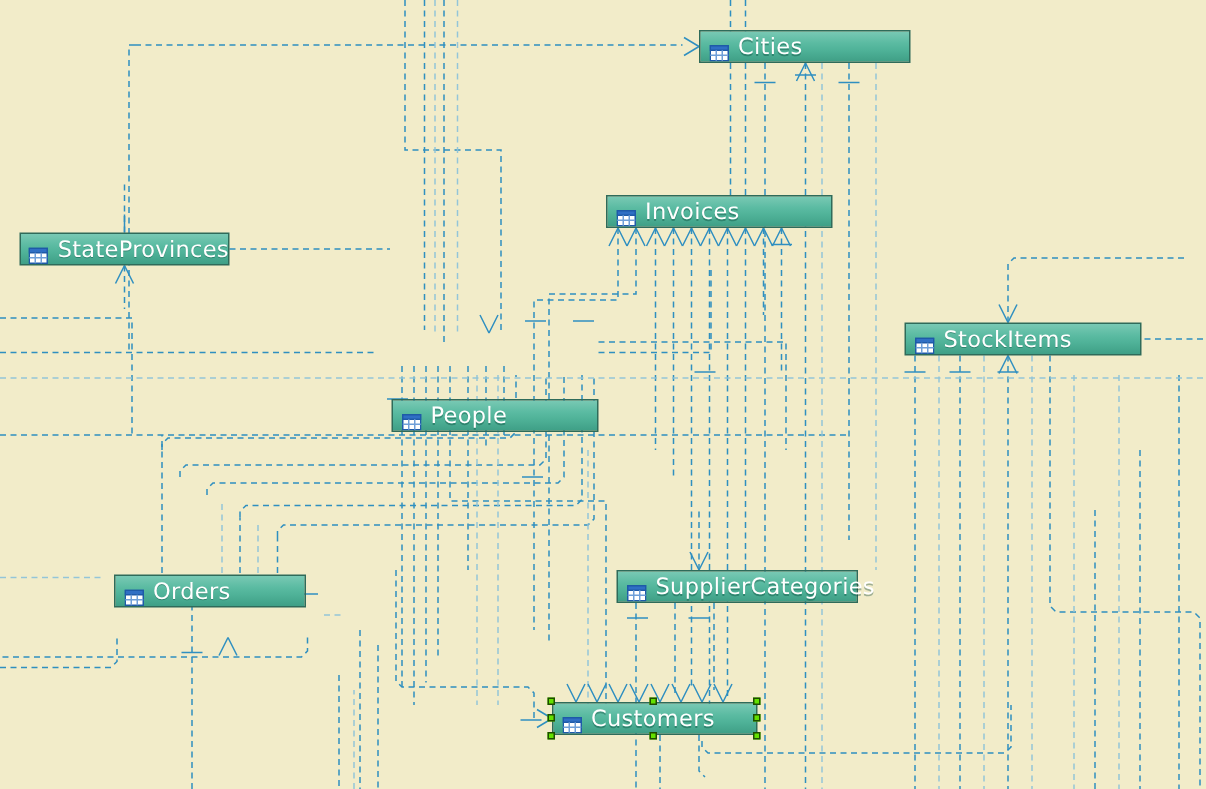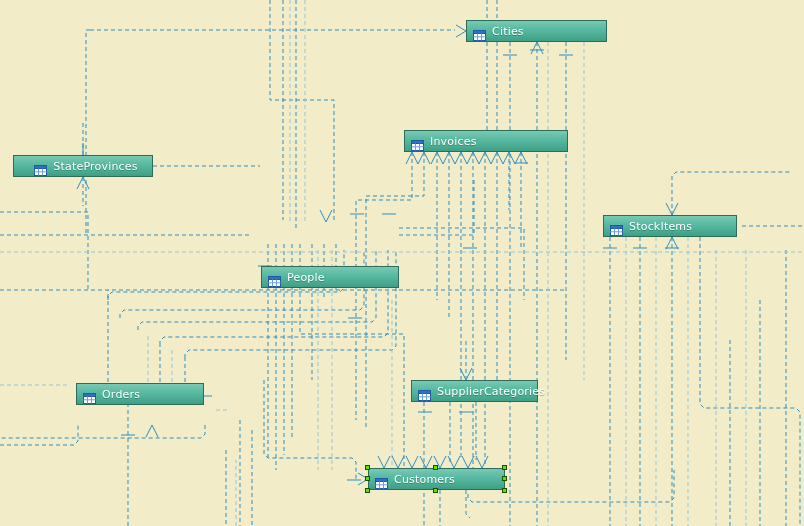--- a/index.html
+++ b/index.html
@@ -23,21 +23,21 @@
     display:flex;align-items:center;
     padding-left:6px;
     box-shadow:0 0 0 0 rgba(0,0,0,0);
   }
   .tbl .ticon{
     width:13px;height:11px;margin-right:6px;flex:0 0 auto;
     position:relative;display:block;
   }
   .tbl .tlabel{
     color:#ffffff;
-    font-size:11px;
+    font-size:15px;
     font-family:"DejaVu Sans", sans-serif;
     letter-spacing:.2px;
     white-space:nowrap;
     text-shadow:0 1px 0 rgba(0,60,45,.35);
   }
   .handle{
     position:absolute;width:5px;height:5px;
     background:#63e000;border:1px solid #1d4d00;
     box-sizing:border-box;
     z-index:30;
@@ -258,21 +258,21 @@
     <span class="ticon">
       <svg width="13" height="11" viewBox="0 0 13 11">
         <rect x="0.5" y="0.5" width="12" height="10" fill="#ffffff" stroke="#1e5aa8"></rect>
         <rect x="0.5" y="0.5" width="12" height="3" fill="#2f6fc4" stroke="#1e5aa8"></rect>
         <path d="M4.5,3.5 L4.5,10.5 M8.5,3.5 L8.5,10.5 M0.5,6.8 L12.5,6.8" stroke="#6f9fd8" stroke-width="1"></path>
       </svg>
     </span>
     <span class="tlabel">StateProvinces</span>
   </div>
 
-  <div class="tbl" style="left:404px;top:130px;width:164px;height:22px;">
+  <div class="tbl" style="left:404px;top:130px;width:151px;height:22px;">
     <span class="ticon">
       <svg width="13" height="11" viewBox="0 0 13 11">
         <rect x="0.5" y="0.5" width="12" height="10" fill="#ffffff" stroke="#1e5aa8"></rect>
         <rect x="0.5" y="0.5" width="12" height="3" fill="#2f6fc4" stroke="#1e5aa8"></rect>
         <path d="M4.5,3.5 L4.5,10.5 M8.5,3.5 L8.5,10.5 M0.5,6.8 L12.5,6.8" stroke="#6f9fd8" stroke-width="1"></path>
       </svg>
     </span>
     <span class="tlabel">Invoices</span>
   </div>
 
@@ -280,21 +280,21 @@
     <span class="ticon">
       <svg width="13" height="11" viewBox="0 0 13 11">
         <rect x="0.5" y="0.5" width="12" height="10" fill="#ffffff" stroke="#1e5aa8"></rect>
         <rect x="0.5" y="0.5" width="12" height="3" fill="#2f6fc4" stroke="#1e5aa8"></rect>
         <path d="M4.5,3.5 L4.5,10.5 M8.5,3.5 L8.5,10.5 M0.5,6.8 L12.5,6.8" stroke="#6f9fd8" stroke-width="1"></path>
       </svg>
     </span>
     <span class="tlabel">People</span>
   </div>
 
-  <div class="tbl" style="left:603px;top:215px;width:134px;height:22px;">
+  <div class="tbl" style="left:603px;top:215px;width:158px;height:22px;">
     <span class="ticon">
       <svg width="13" height="11" viewBox="0 0 13 11">
         <rect x="0.5" y="0.5" width="12" height="10" fill="#ffffff" stroke="#1e5aa8"></rect>
         <rect x="0.5" y="0.5" width="12" height="3" fill="#2f6fc4" stroke="#1e5aa8"></rect>
         <path d="M4.5,3.5 L4.5,10.5 M8.5,3.5 L8.5,10.5 M0.5,6.8 L12.5,6.8" stroke="#6f9fd8" stroke-width="1"></path>
       </svg>
     </span>
     <span class="tlabel">StockItems</span>
   </div>
 
@@ -302,21 +302,21 @@
     <span class="ticon">
       <svg width="13" height="11" viewBox="0 0 13 11">
         <rect x="0.5" y="0.5" width="12" height="10" fill="#ffffff" stroke="#1e5aa8"></rect>
         <rect x="0.5" y="0.5" width="12" height="3" fill="#2f6fc4" stroke="#1e5aa8"></rect>
         <path d="M4.5,3.5 L4.5,10.5 M8.5,3.5 L8.5,10.5 M0.5,6.8 L12.5,6.8" stroke="#6f9fd8" stroke-width="1"></path>
       </svg>
     </span>
     <span class="tlabel">Orders</span>
   </div>
 
-  <div class="tbl" style="left:411px;top:380px;width:127px;height:22px;">
+  <div class="tbl" style="left:411px;top:380px;width:161px;height:22px;">
     <span class="ticon">
       <svg width="13" height="11" viewBox="0 0 13 11">
         <rect x="0.5" y="0.5" width="12" height="10" fill="#ffffff" stroke="#1e5aa8"></rect>
         <rect x="0.5" y="0.5" width="12" height="3" fill="#2f6fc4" stroke="#1e5aa8"></rect>
         <path d="M4.5,3.5 L4.5,10.5 M8.5,3.5 L8.5,10.5 M0.5,6.8 L12.5,6.8" stroke="#6f9fd8" stroke-width="1"></path>
       </svg>
     </span>
     <span class="tlabel">SupplierCategories</span>
   </div>
 

